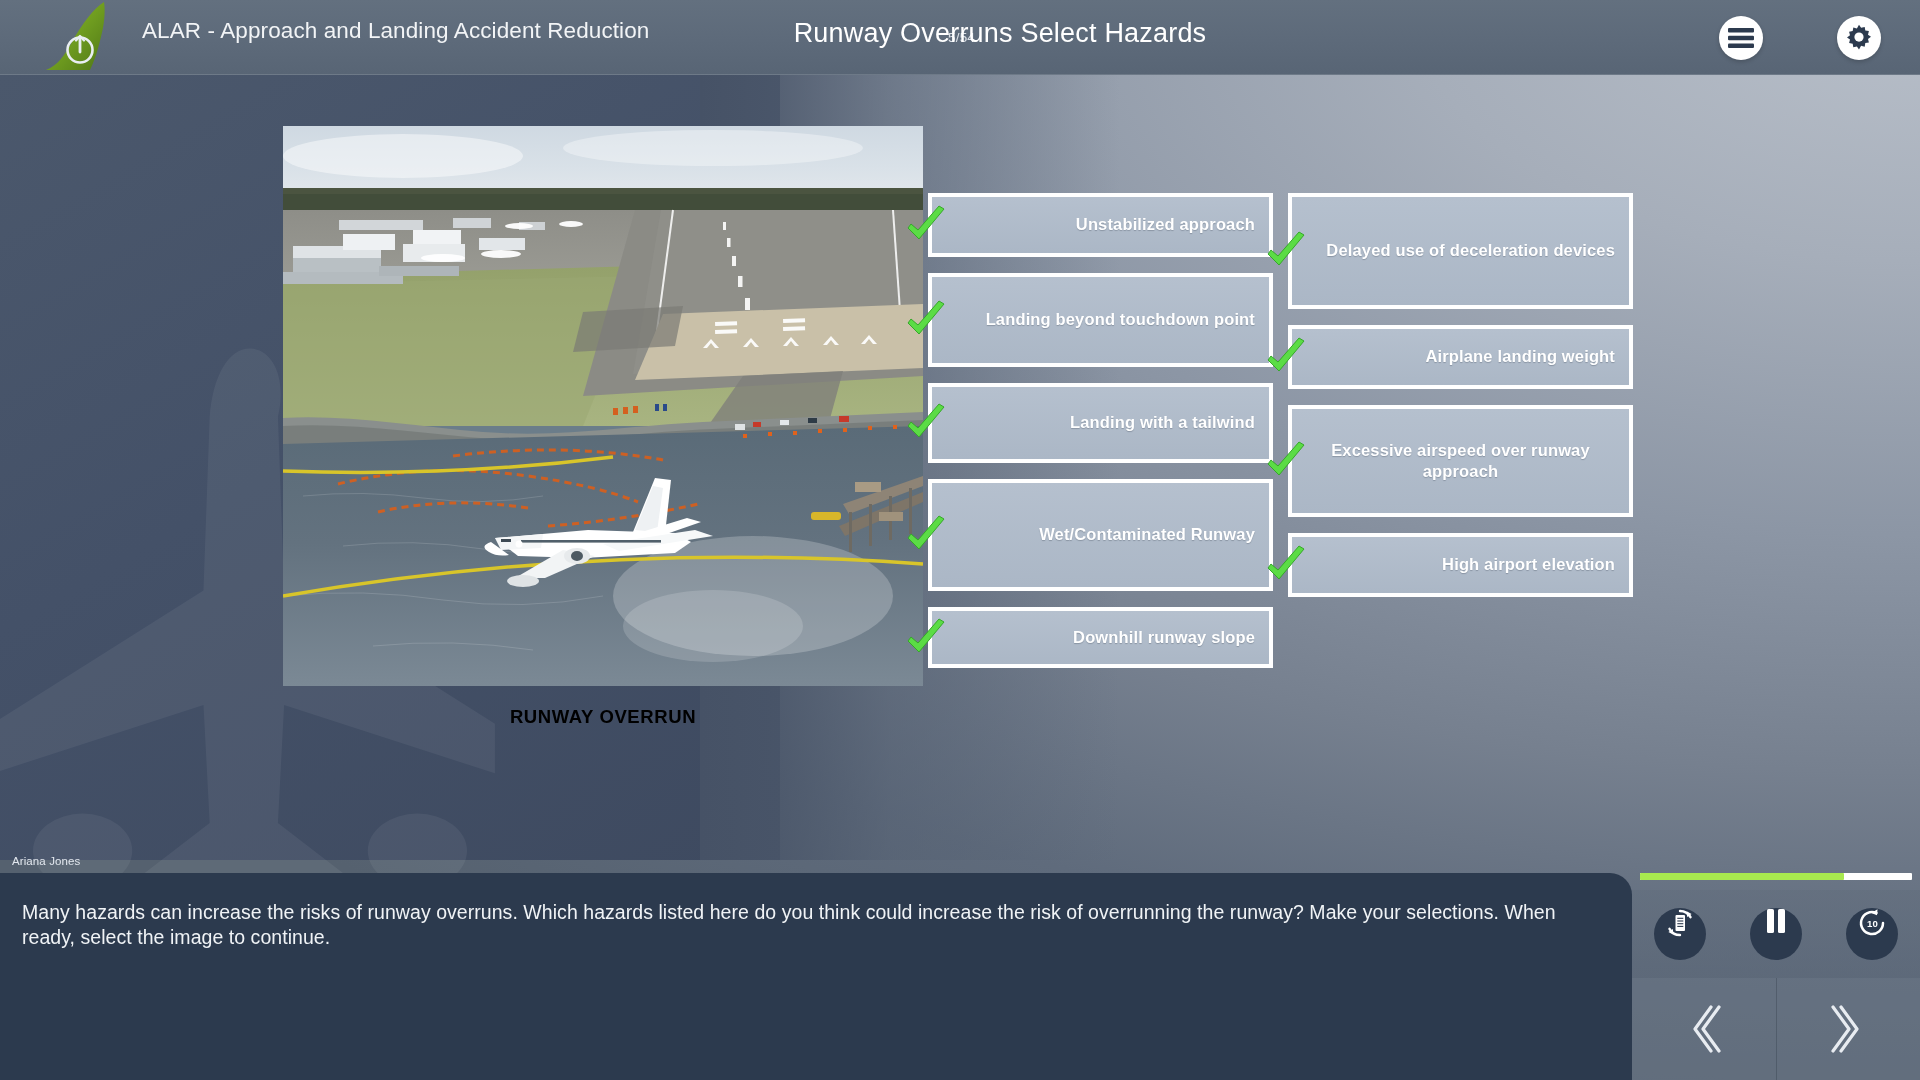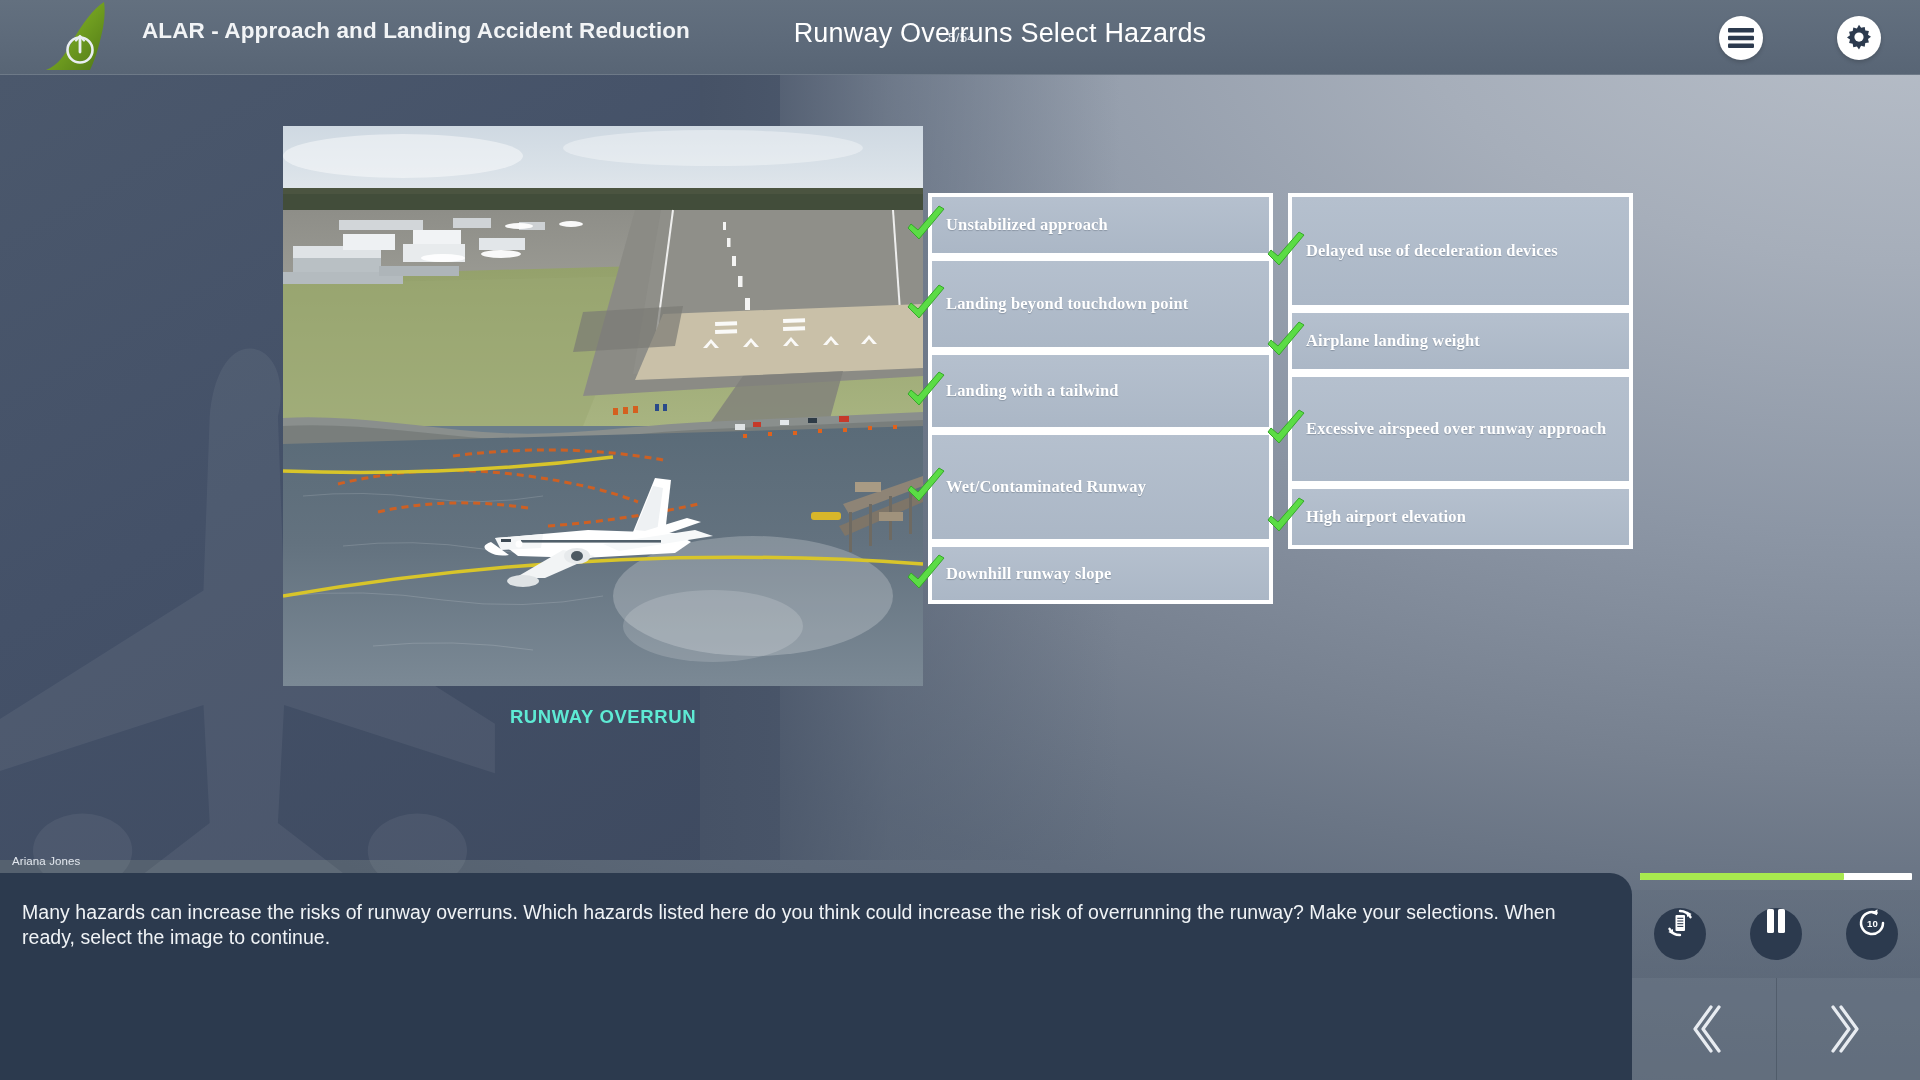--- a/index.html
+++ b/index.html
@@ -37,21 +37,21 @@
     background:linear-gradient(180deg,#63707f 0%,#5d6a7a 55%,#586575 100%);
     border-bottom:1px solid rgba(255,255,255,.07);
     z-index:40;
   }
   .logo{
     position:absolute; left:38px; top:2px; width:80px; height:73px;
   }
   .logo svg{ width:100%; height:100%; display:block; }
   .course-title{
     position:absolute; left:142px; top:18px;
-    font-size:22.5px; font-weight:bold; color:#f2f4f6;
+    font-size:22.5px; font-weight:normal; color:#f2f4f6;
     letter-spacing:.1px; white-space:nowrap;
   }
   .page-ind{
     position:absolute; left:948px; top:30px;
     font-size:13.5px; color:#dde2e8; letter-spacing:.2px;
   }
   .slide-title{
     position:absolute; left:0; right:0; top:18px;
     text-align:center; font-size:27px; color:#ffffff;
     font-weight:400; letter-spacing:.2px;
@@ -74,39 +74,39 @@
   .media-block{ position:absolute; left:283px; top:51px; }
   .media-img{
     width:640px; height:560px;
     border:0; display:block; position:relative; overflow:hidden;
     background:#6b7d8a;
   }
   .media-img svg{ display:block; width:640px; height:560px; }
   .media-caption{
     width:640px; text-align:center;
     margin-top:20px; font-size:18.5px; font-weight:bold;
-    color:#5eead4; letter-spacing:.6px;
+    color:#000000; letter-spacing:.6px;
   }
 
   
   .options{
     position:absolute; left:928px; top:118px;
     width:705px; height:620px;
   }
   .col{ position:absolute; top:0; width:345px; }
   .col-left{ left:0; }
   .col-right{ left:360px; }
 
   .opt{
     position:relative;
     background:linear-gradient(180deg,#b5c0ce 0%,#abb7c6 100%);
     border:4px solid #ffffff;
-    display:flex; align-items:center; justify-content:flex-start;
+    display:flex; align-items:center; justify-content:flex-end;
     text-align:center; cursor:pointer;
-    font-family:Liberation Serif, serif;
+    margin-bottom:16px;
   }
   .opt-label{
     font-size:16.5px; font-weight:bold; color:#ffffff;
     line-height:1.28; letter-spacing:.15px;
     padding:0 14px; text-shadow:0 1px 1px rgba(70,80,95,.35);
   }
   .check{
     position:absolute; left:-30px; top:50%;
     width:48px; height:48px; transform:translateY(-50%);
     pointer-events:none;

